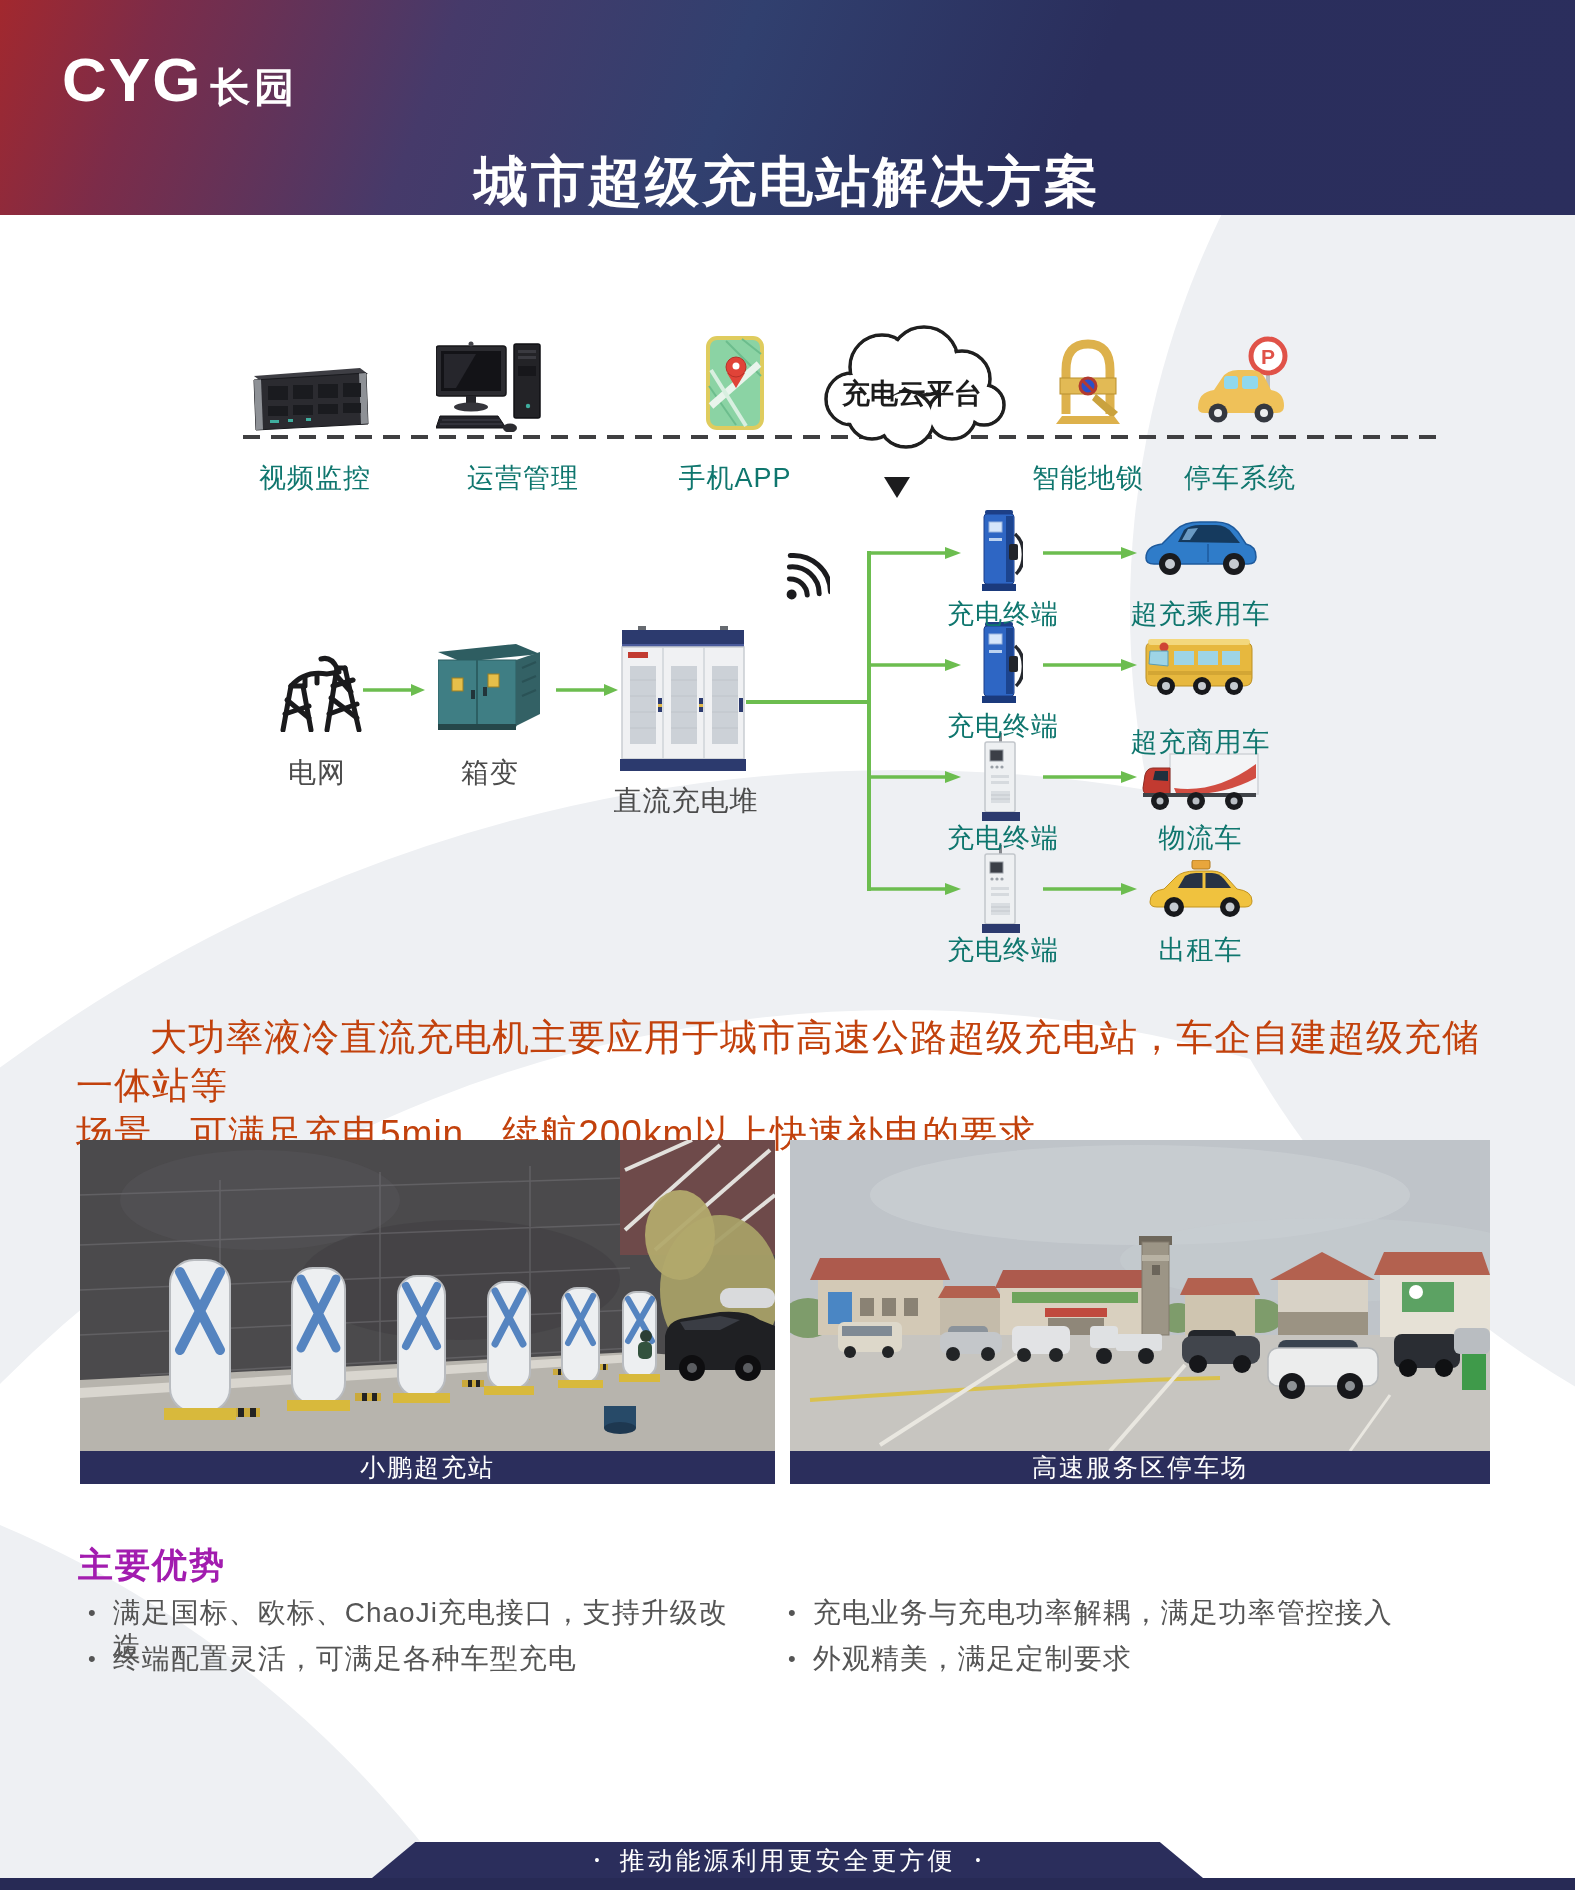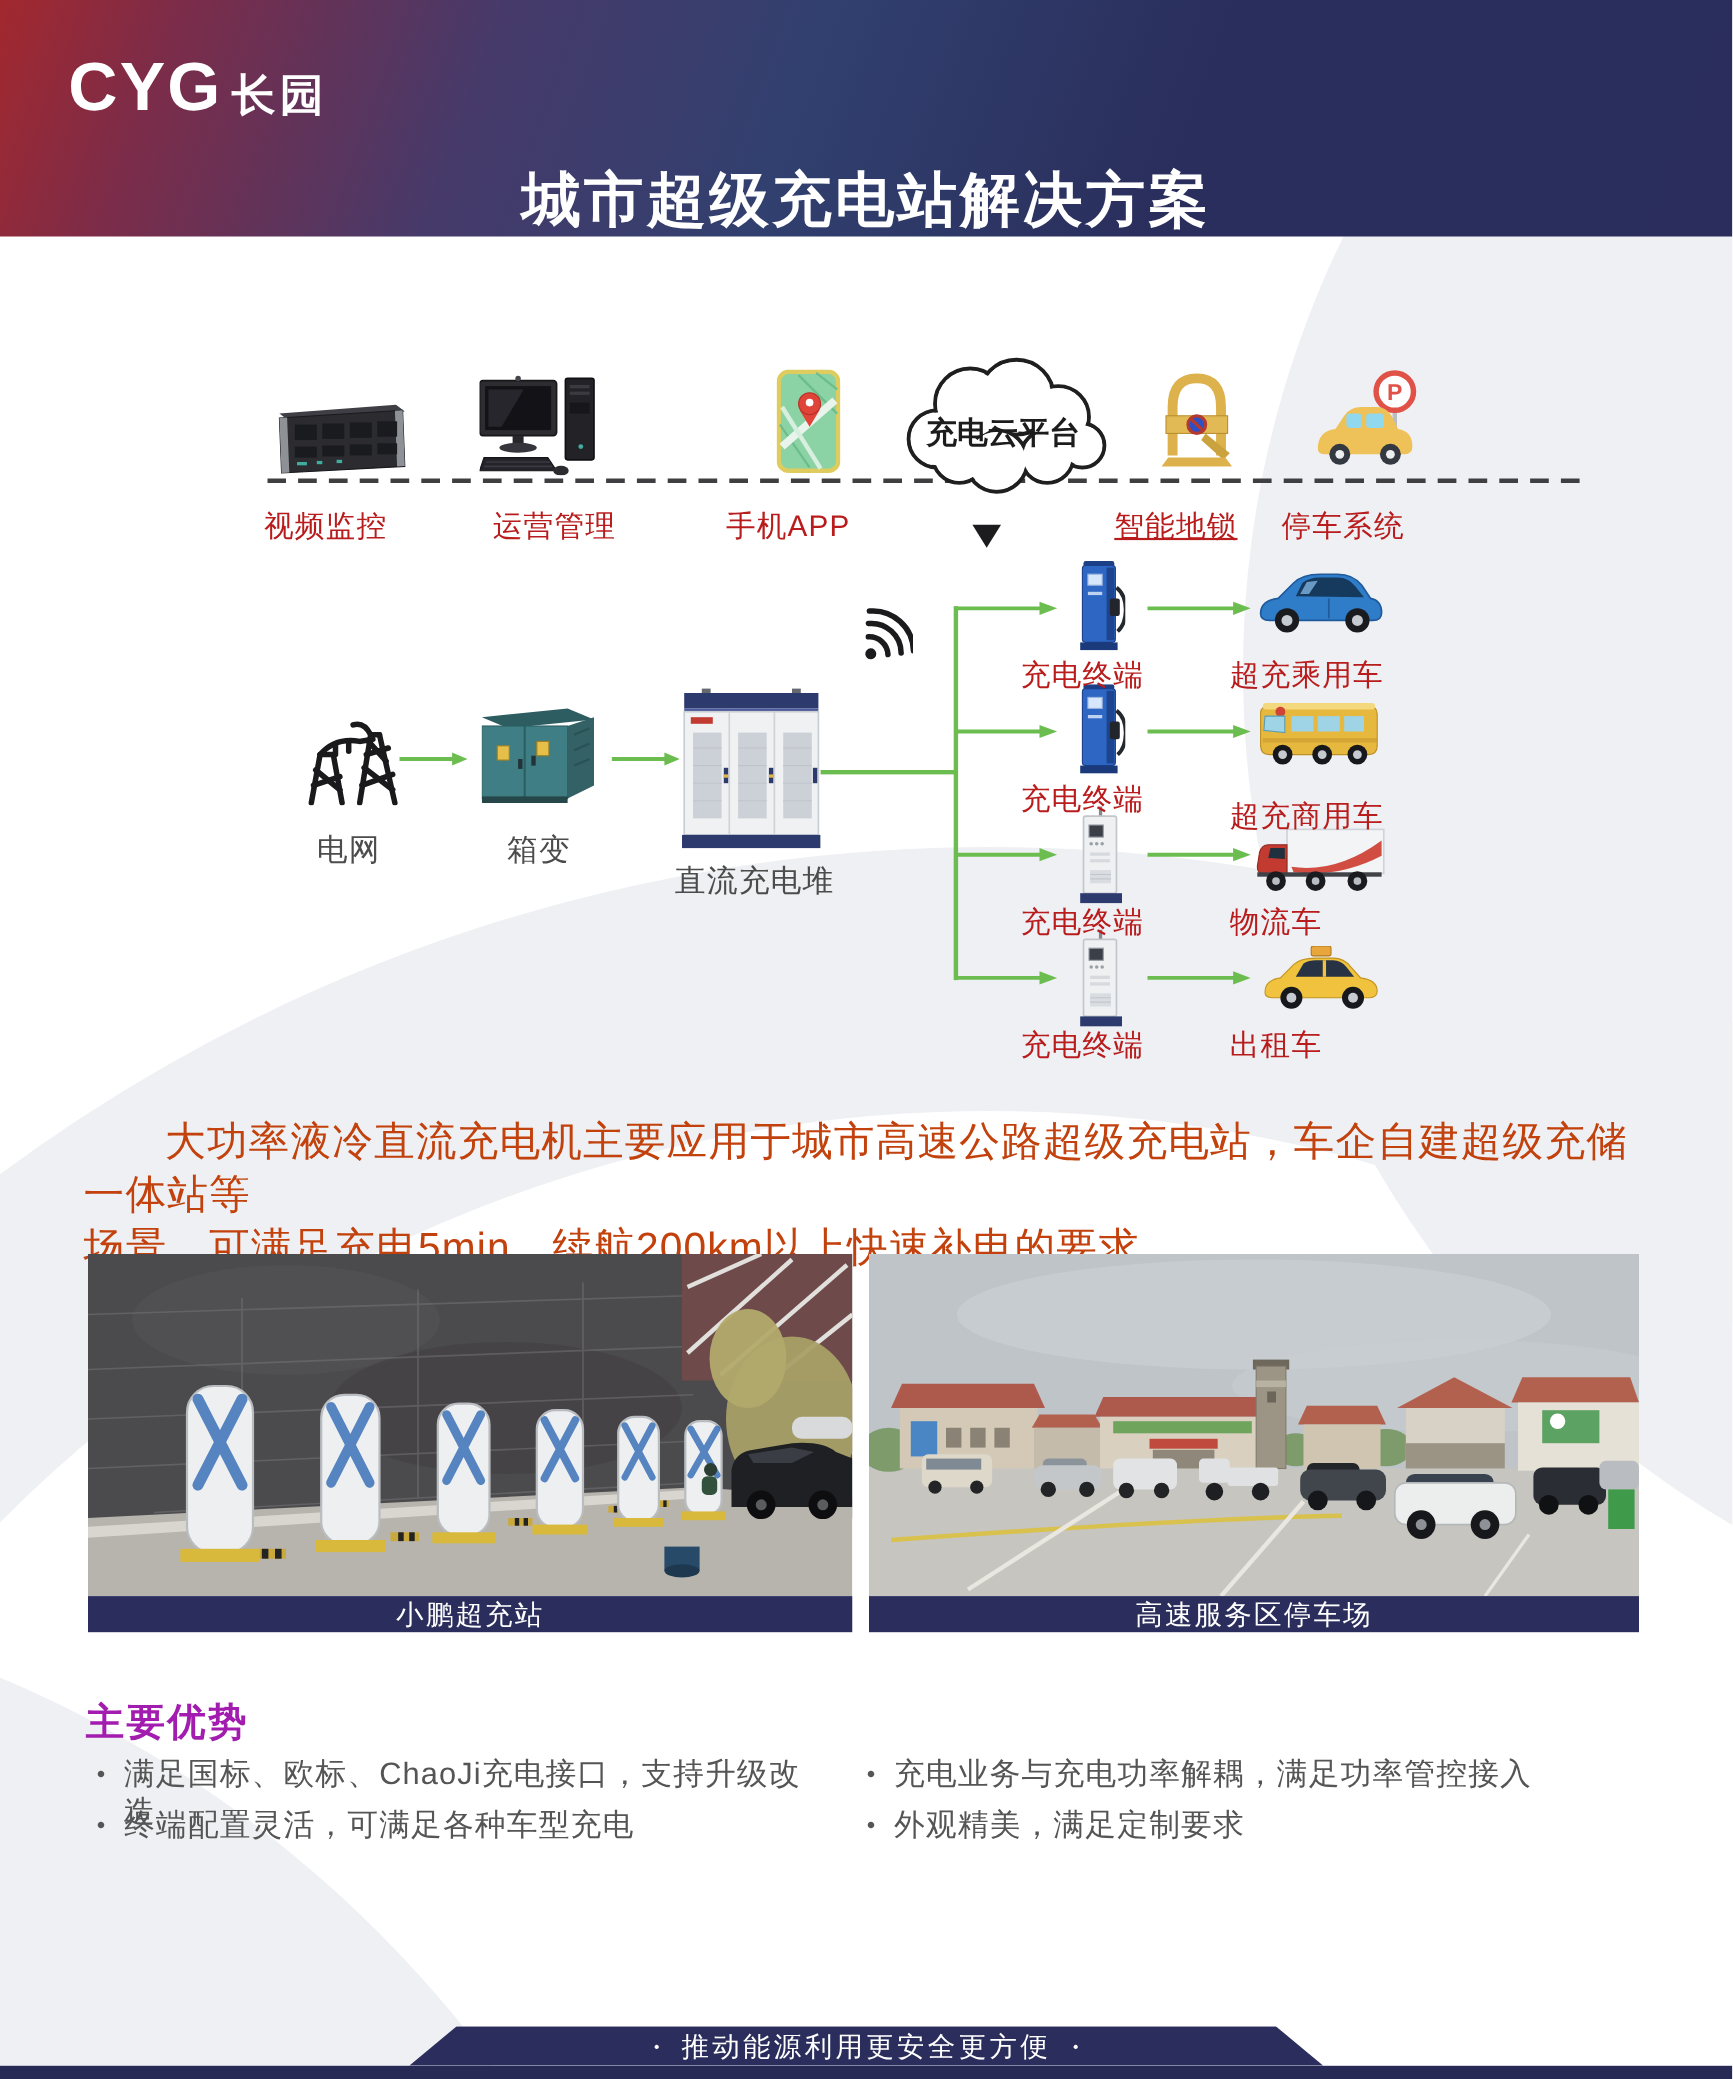--- a/index.html
+++ b/index.html
@@ -10,21 +10,21 @@
   
   .header{position:absolute;left:0;top:0;width:1575px;height:215px;
     background:linear-gradient(110deg,#a2282e 0%,#7c2c49 10%,#463a6a 28%,#31406f 46%,#2a2e5c 68%,#2b2e5d 100%);}
   .logo{position:absolute;left:62px;top:44px;display:flex;align-items:baseline;color:#fff;}
   .logo .latin{font-size:62px;font-weight:800;letter-spacing:2px;}
   .logo .cn{font-size:40px;font-weight:700;margin-left:8px;letter-spacing:4px;}
   .title{position:absolute;left:0;top:146px;width:1575px;text-align:center;color:#ffffff;
          font-size:54px;font-weight:800;letter-spacing:3px;}
 
   
-  .lbl{position:absolute;font-size:27px;color:#b91c1c;letter-spacing:1px;}
+  .lbl{position:absolute;text-align:center;font-size:27px;color:#0f766e;letter-spacing:1px;}
   .lbl2{position:absolute;text-align:center;font-size:28px;color:#4c4c4c;letter-spacing:1px;}
 
   .tri-down{position:absolute;width:0;height:0;border-left:13px solid transparent;
             border-right:13px solid transparent;border-top:21px solid #1c1c1e;}
   .gline{position:absolute;background:#6cbd4f;}
 
   
   .para{position:absolute;left:76px;top:1014px;width:1424px;font-size:37px;line-height:48px;
         color:#c2410c;letter-spacing:1px;}
   .para .indent{text-indent:2em;}
@@ -158,21 +158,21 @@
     <rect x="46" y="40" width="16" height="13" rx="3" fill="#8fd8ee"></rect>
     <circle cx="22" cy="77" r="9.5" fill="#343840"></circle>
       <circle cx="22" cy="77" r="4" fill="#eceef0"></circle>
     <circle cx="68" cy="77" r="9.5" fill="#343840"></circle>
       <circle cx="68" cy="77" r="4" fill="#eceef0"></circle>
   </svg>
 
   <div class="lbl" style="left:240px;top:460px;width:150px;">视频监控</div>
   <div class="lbl" style="left:448px;top:460px;width:150px;">运营管理</div>
   <div class="lbl" style="left:660px;top:460px;width:150px;">手机APP</div>
-  <div class="lbl" style="left:1013px;top:460px;width:150px;text-decoration:underline;">智能地锁</div>
+  <div class="lbl" style="left:1013px;top:460px;width:150px;">智能地锁</div>
   <div class="lbl" style="left:1165px;top:460px;width:150px;">停车系统</div>
 
   <div class="tri-down" style="left:884px;top:477px;"></div>
 
   <svg class="abs" style="left:275px;top:652px;" width="88" height="80" viewBox="0 0 88 80">
     <g stroke="#1a1a1c" stroke-width="5" fill="none" stroke-linecap="round">
       <path d="M52,78 L62,16"></path>
         <path d="M84,78 L70,16"></path>
         <path d="M62,16 L70,16"></path>
       <path d="M54,62 L82,52"></path>

